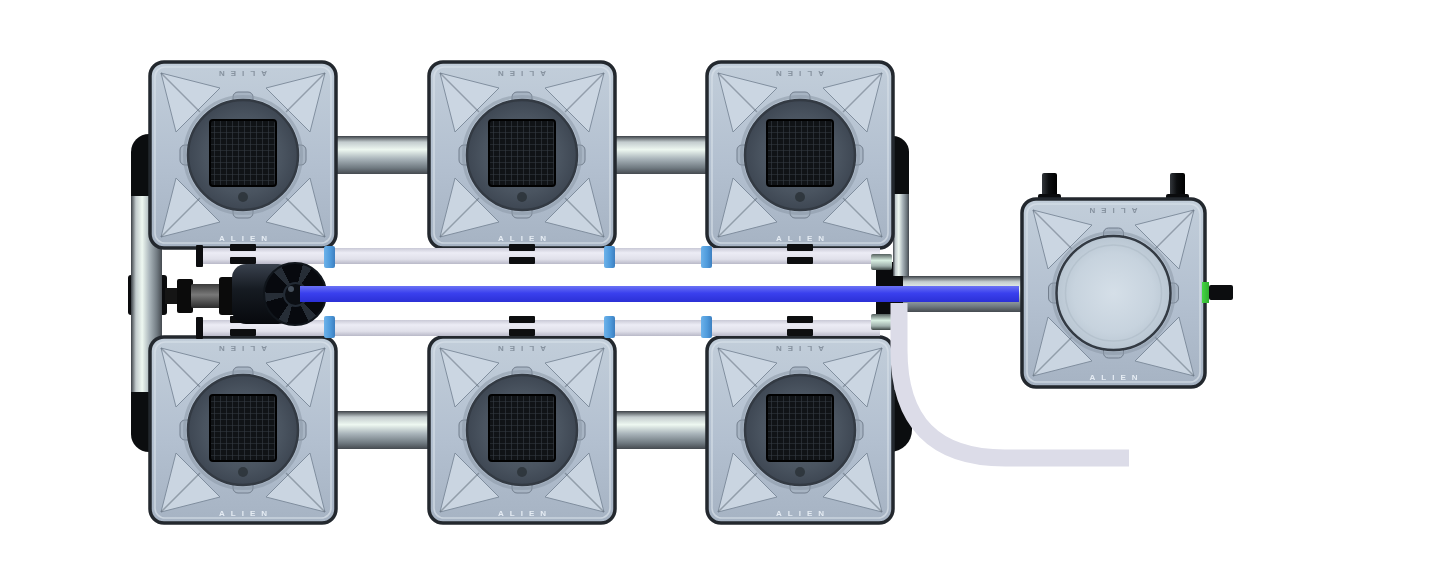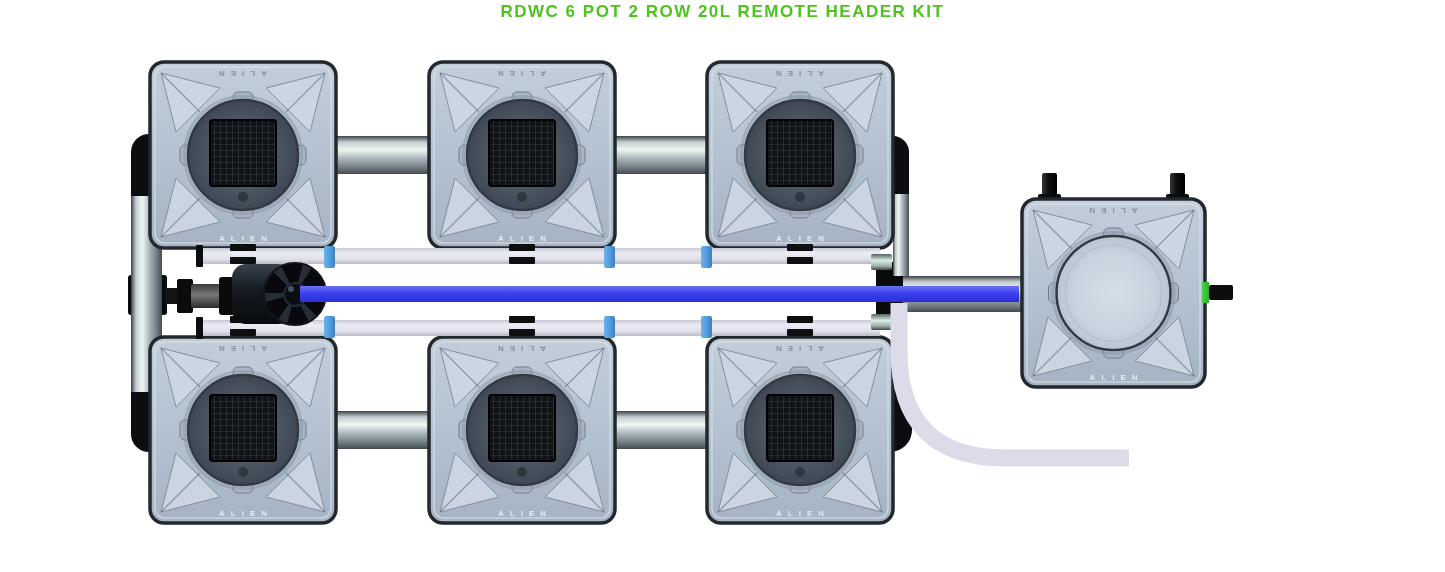--- a/index.html
+++ b/index.html
@@ -45,21 +45,20 @@
   .pump-hub{background:#0b0e13;border:2px solid #232b35;border-radius:50%;box-sizing:border-box;}
   .pump-glint{background:#46505c;border-radius:50%;}
   .valve{background:linear-gradient(180deg,#3b3b3b,#787878 45%,#2c2c2c);border-radius:2px;}
   svg{display:block;}
   #hose-layer{position:absolute;inset:0;z-index:5;pointer-events:none;}
 </style>
 </head>
 <body>
 
 <div id="diagram">
-  <h1 class="title">RDWC 6 POT 2 ROW 20L REMOTE HEADER KIT</h1>
   <svg id="hose-layer" width="1445" height="572" viewBox="0 0 1445 572">
     <path d="M 899 303 L 899 350 Q 899 458 1005 458 L 1129 458" fill="none" stroke="#dcdce8" stroke-width="17"></path>
   </svg>
 <div class="abs hpipe" style="left: 330px; top: 136px; width: 105px; height: 38px;"></div>
     <div class="abs hpipe" style="left: 609px; top: 136px; width: 105px; height: 38px;"></div>
     <div class="abs hpipe" style="left: 330px; top: 411px; width: 105px; height: 38px;"></div>
     <div class="abs hpipe" style="left: 609px; top: 411px; width: 105px; height: 38px;"></div>
     <div class="abs vpipe" style="left: 131px; top: 178px; width: 31px; height: 234px;"></div>
     <div class="abs elbow" style="left: 131px; top: 134px; width: 44px; height: 62px; border-radius: 18px 0px 0px;"></div>
     <div class="abs elbow" style="left: 131px; top: 392px; width: 44px; height: 60px; border-radius: 0px 0px 0px 18px;"></div>

